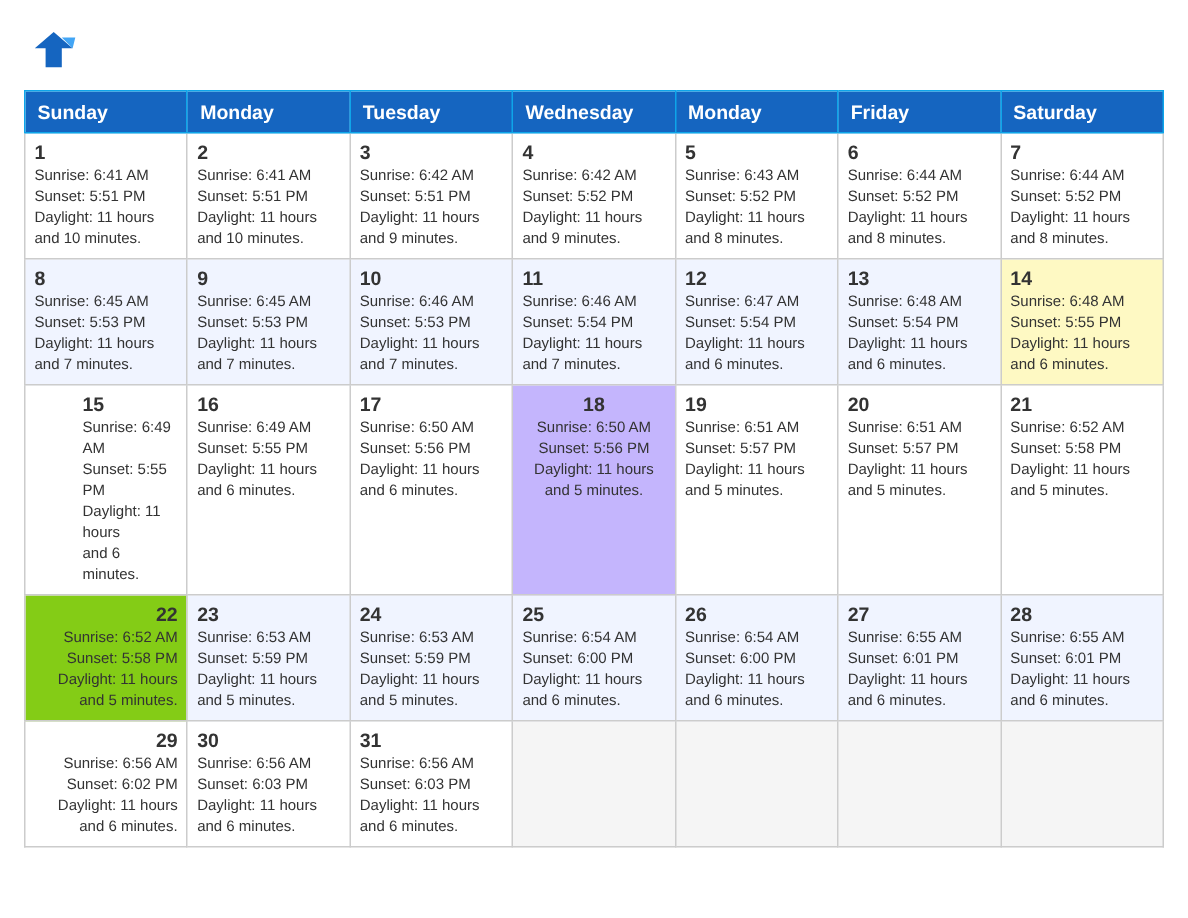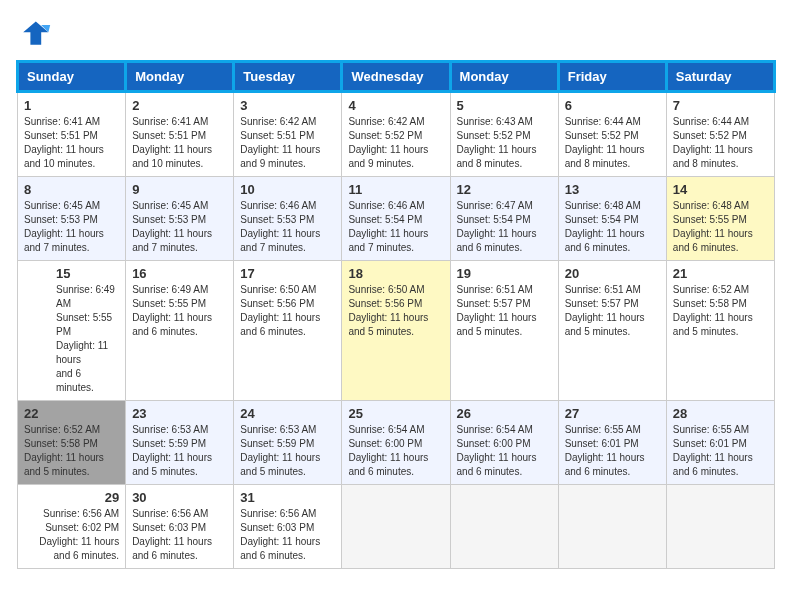--- a/index.html
+++ b/index.html
@@ -50,21 +50,21 @@
       border-collapse: collapse;
       margin-top: 8px;
     }
     .calendar th {
       background-color: #1565c0;
       color: #fff;
       font-size: 13px;
       font-weight: bold;
       text-align: left;
       padding: 6px 8px;
-      border: 3px solid #0ea5e9;
+      border: 1px solid #0ea5e9;
     }
     .calendar td {
       vertical-align: top;
       border: 1px solid #ccc;
       padding: 5px 6px;
       font-size: 10.5px;
       color: #333;
       width: 14.28%;
       height: 80px;
     }
@@ -188,39 +188,39 @@
           <div class="day-info">Sunrise: 6:49 AM<br>Sunset: 5:55 PM<br>Daylight: 11 hours<br>and 6 minutes.</div>
         </td>
         <td style="background: rgb(255, 255, 255);">
           <span class="day-num">16</span>
           <div class="day-info">Sunrise: 6:49 AM<br>Sunset: 5:55 PM<br>Daylight: 11 hours<br>and 6 minutes.</div>
         </td>
         <td style="background: rgb(255, 255, 255);">
           <span class="day-num">17</span>
           <div class="day-info">Sunrise: 6:50 AM<br>Sunset: 5:56 PM<br>Daylight: 11 hours<br>and 6 minutes.</div>
         </td>
-        <td style="background: #fef9c3;">
+        <td style="background: #c4b5fd; text-align: center;">
           <span class="day-num">18</span>
           <div class="day-info">Sunrise: 6:50 AM<br>Sunset: 5:56 PM<br>Daylight: 11 hours<br>and 5 minutes.</div>
         </td>
         <td style="background: rgb(255, 255, 255);">
           <span class="day-num">19</span>
           <div class="day-info">Sunrise: 6:51 AM<br>Sunset: 5:57 PM<br>Daylight: 11 hours<br>and 5 minutes.</div>
         </td>
         <td style="background: rgb(255, 255, 255); margin-left: 16px;">
           <span class="day-num">20</span>
           <div class="day-info">Sunrise: 6:51 AM<br>Sunset: 5:57 PM<br>Daylight: 11 hours<br>and 5 minutes.</div>
         </td>
         <td style="background: rgb(255, 255, 255);">
           <span class="day-num">21</span>
           <div class="day-info">Sunrise: 6:52 AM<br>Sunset: 5:58 PM<br>Daylight: 11 hours<br>and 5 minutes.</div>
         </td>
       </tr>
       <tr>
-        <td style="background: #a3a3a3;">
+        <td style="background: #84cc16; text-align: right;">
           <span class="day-num">22</span>
           <div class="day-info">Sunrise: 6:52 AM<br>Sunset: 5:58 PM<br>Daylight: 11 hours<br>and 5 minutes.</div>
         </td>
         <td style="background: rgb(240, 244, 255);">
           <span class="day-num">23</span>
           <div class="day-info">Sunrise: 6:53 AM<br>Sunset: 5:59 PM<br>Daylight: 11 hours<br>and 5 minutes.</div>
         </td>
         <td style="background: rgb(240, 244, 255);">
           <span class="day-num">24</span>
           <div class="day-info">Sunrise: 6:53 AM<br>Sunset: 5:59 PM<br>Daylight: 11 hours<br>and 5 minutes.</div>

